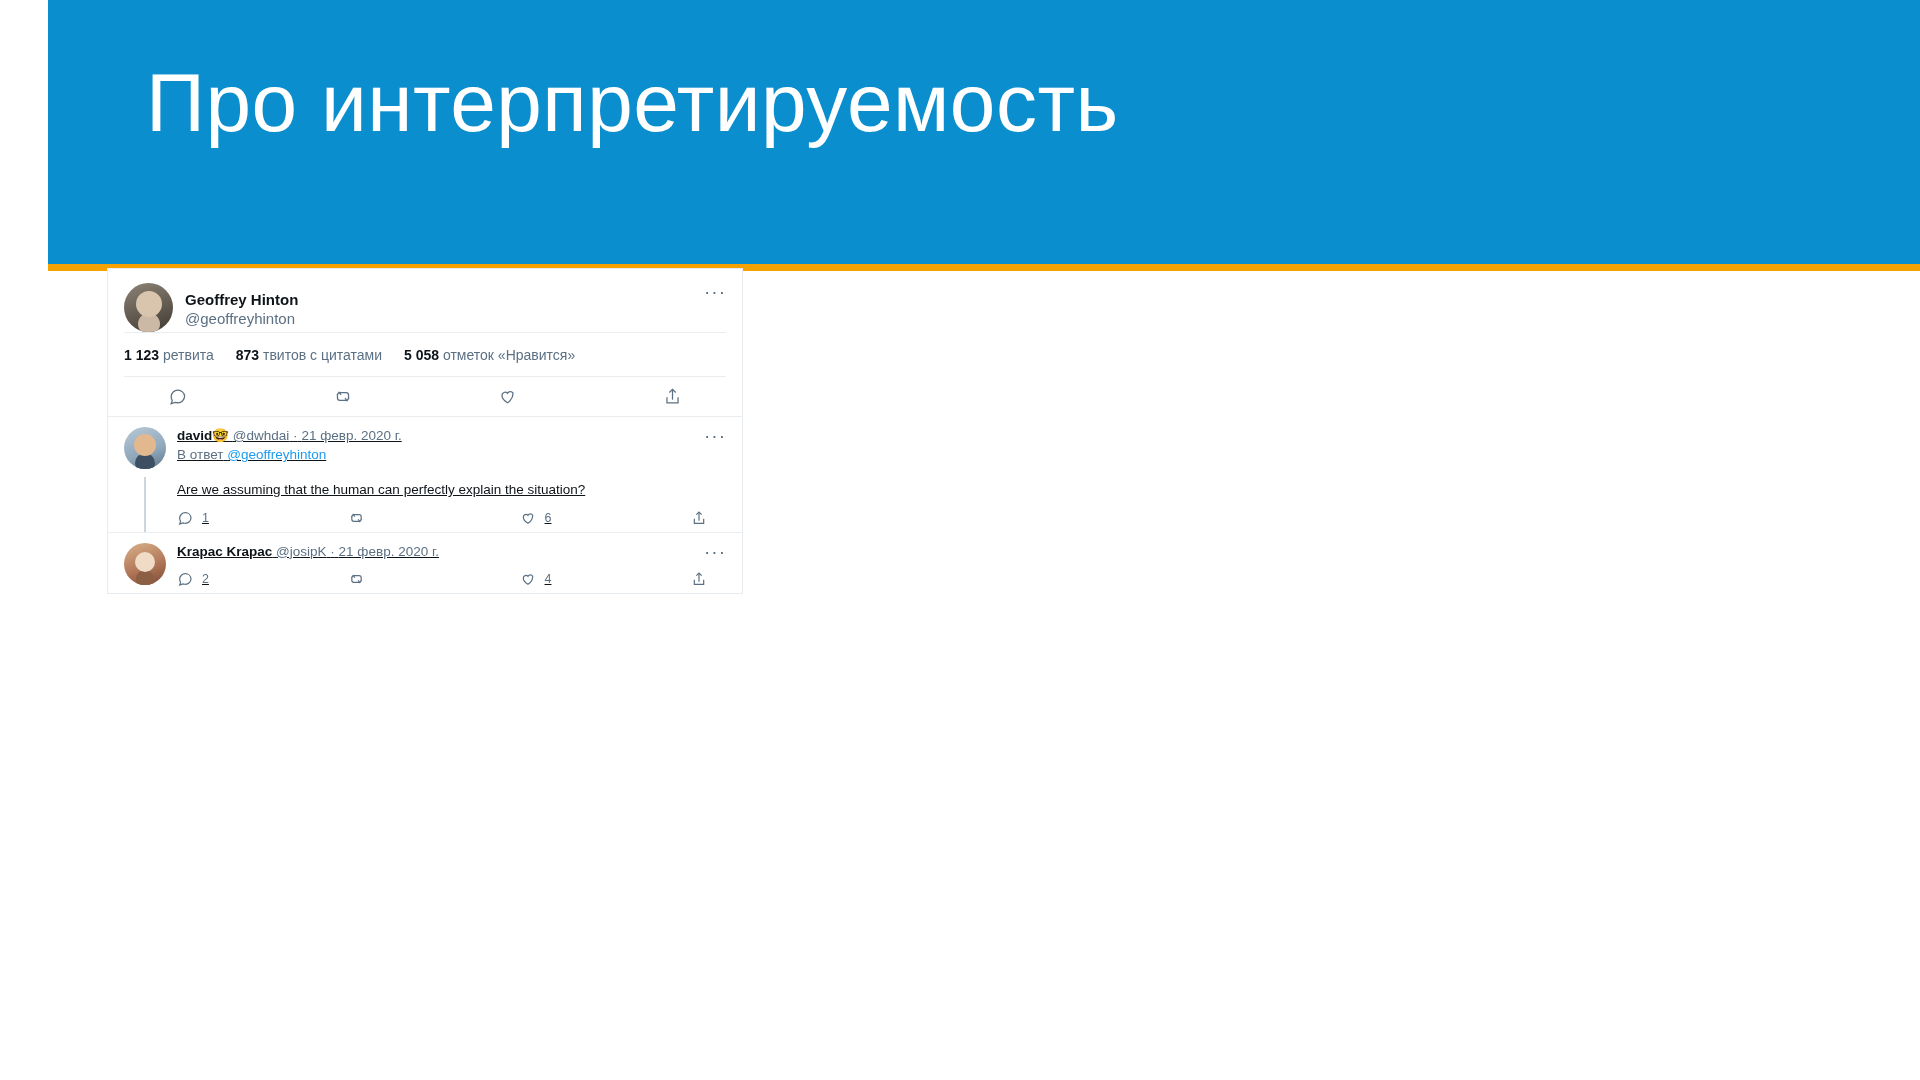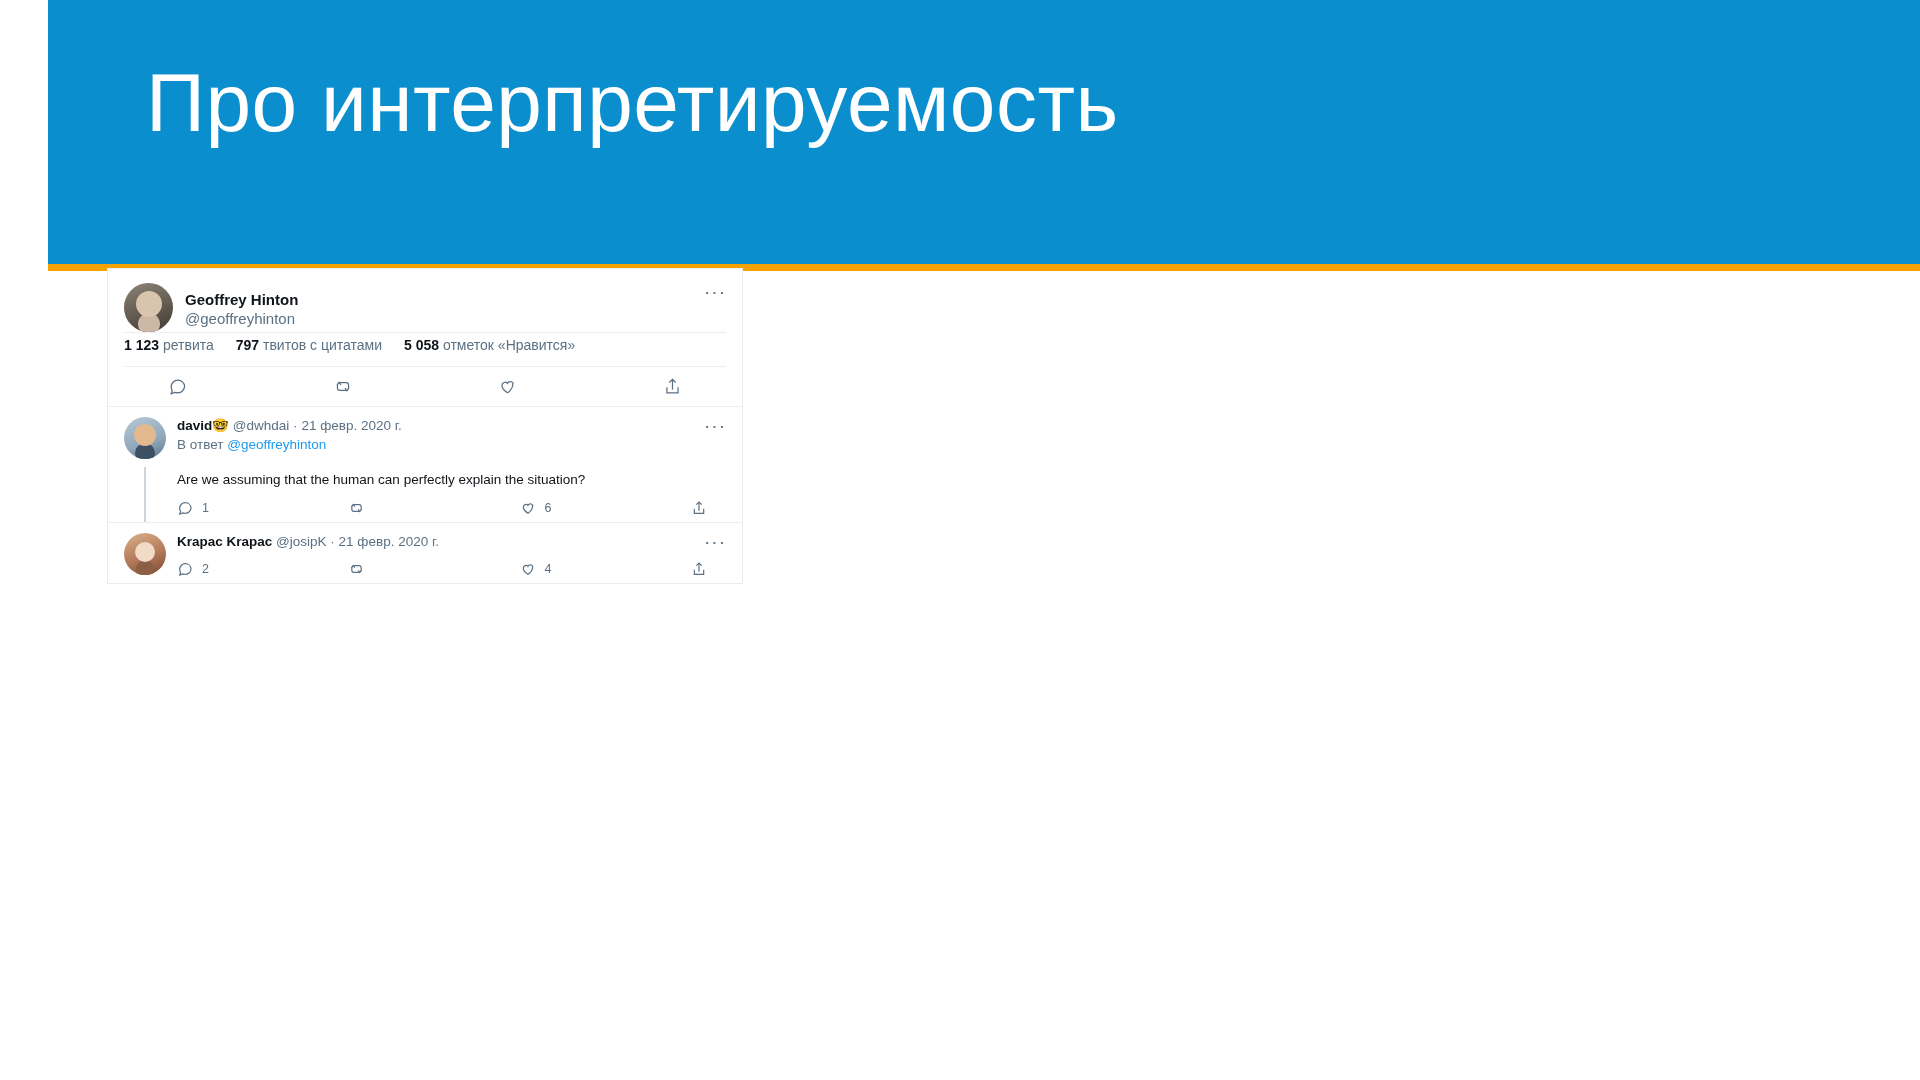--- a/index.html
+++ b/index.html
@@ -158,21 +158,21 @@
   .tweet-meta {
     margin-top: 15px;
     font-size: 14px;
     color: #5b7083;
     padding-bottom: 14px;
   }
 
   .stats-row {
     border-top: 1px solid #ebeef0;
     border-bottom: 1px solid #ebeef0;
-    padding: 4px 0 13px 0;
+    padding: 14px 0 13px 0;
     display: flex;
     gap: 22px;
     font-size: 14px;
     color: #5b7083;
   }
   .stat b {
     color: #0f1419;
     font-weight: bold;
   }
 
@@ -202,20 +202,21 @@
   }
   .reply .avatar {
     width: 42px;
     height: 42px;
     flex: 0 0 42px;
     margin-right: 11px;
   }
   .reply-body {
     flex: 1 1 auto;
     min-width: 0;
+    text-decoration: underline;
   }
   .reply-head {
     font-size: 13.5px;
     line-height: 18px;
     color: #5b7083;
     position: relative;
     padding-right: 26px;
   }
   .reply-head .rname {
     color: #0f1419;
@@ -274,21 +275,21 @@
         <span class="display-name">Geoffrey Hinton</span>
         <span class="handle">@geoffreyhinton</span>
       </div>
       <div class="more-icon">···</div>
     </div>
 
 
 
     <div class="stats-row">
       <span class="stat"><b>1 123</b> <span>ретвита</span></span>
-      <span class="stat"><b>797</b> <span>твитов с цитатами</span></span>
+      <span class="stat"><b>873</b> <span>твитов с цитатами</span></span>
       <span class="stat"><b>5 058</b> <span>отметок «Нравится»</span></span>
     </div>
 
     <div class="action-row">
       <span class="act">
         <span>
           <svg width="19" height="19" viewBox="0 0 24 24" fill="none" stroke="#5b7083" stroke-width="1.6">
               <path d="M21 11.5a8.4 8.4 0 0 1-9 8.4 9.6 9.6 0 0 1-3.2-.5L4 21l1.4-4a8.2 8.2 0 0 1-1.4-4.6A8.4 8.4 0 0 1 12.6 4 8.4 8.4 0 0 1 21 11.5z"></path>
             </svg>
         </span>

